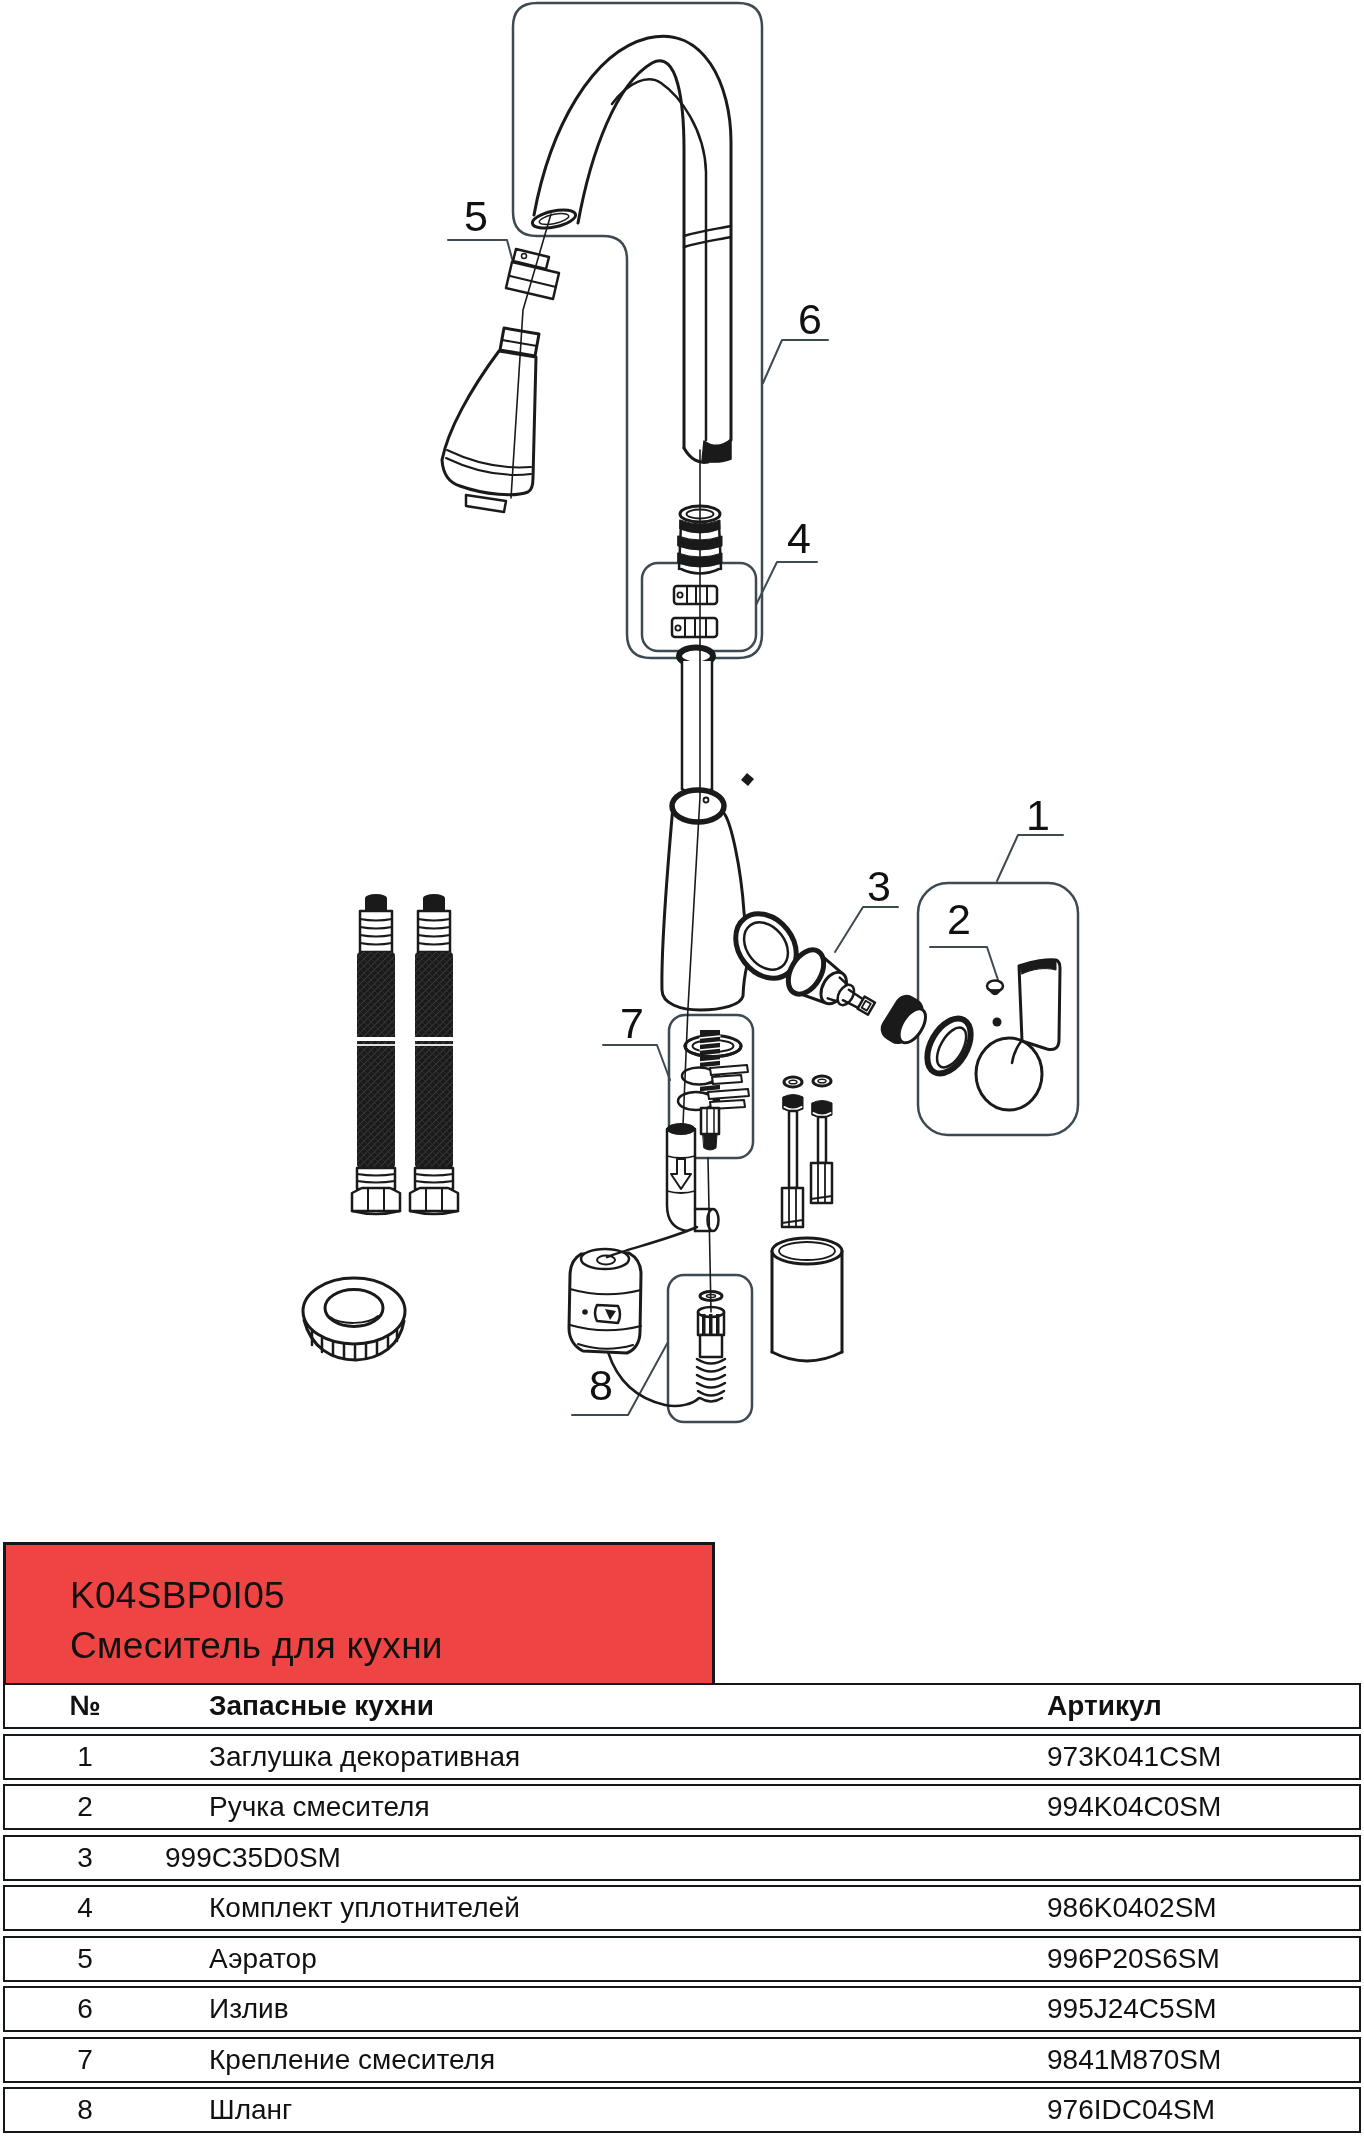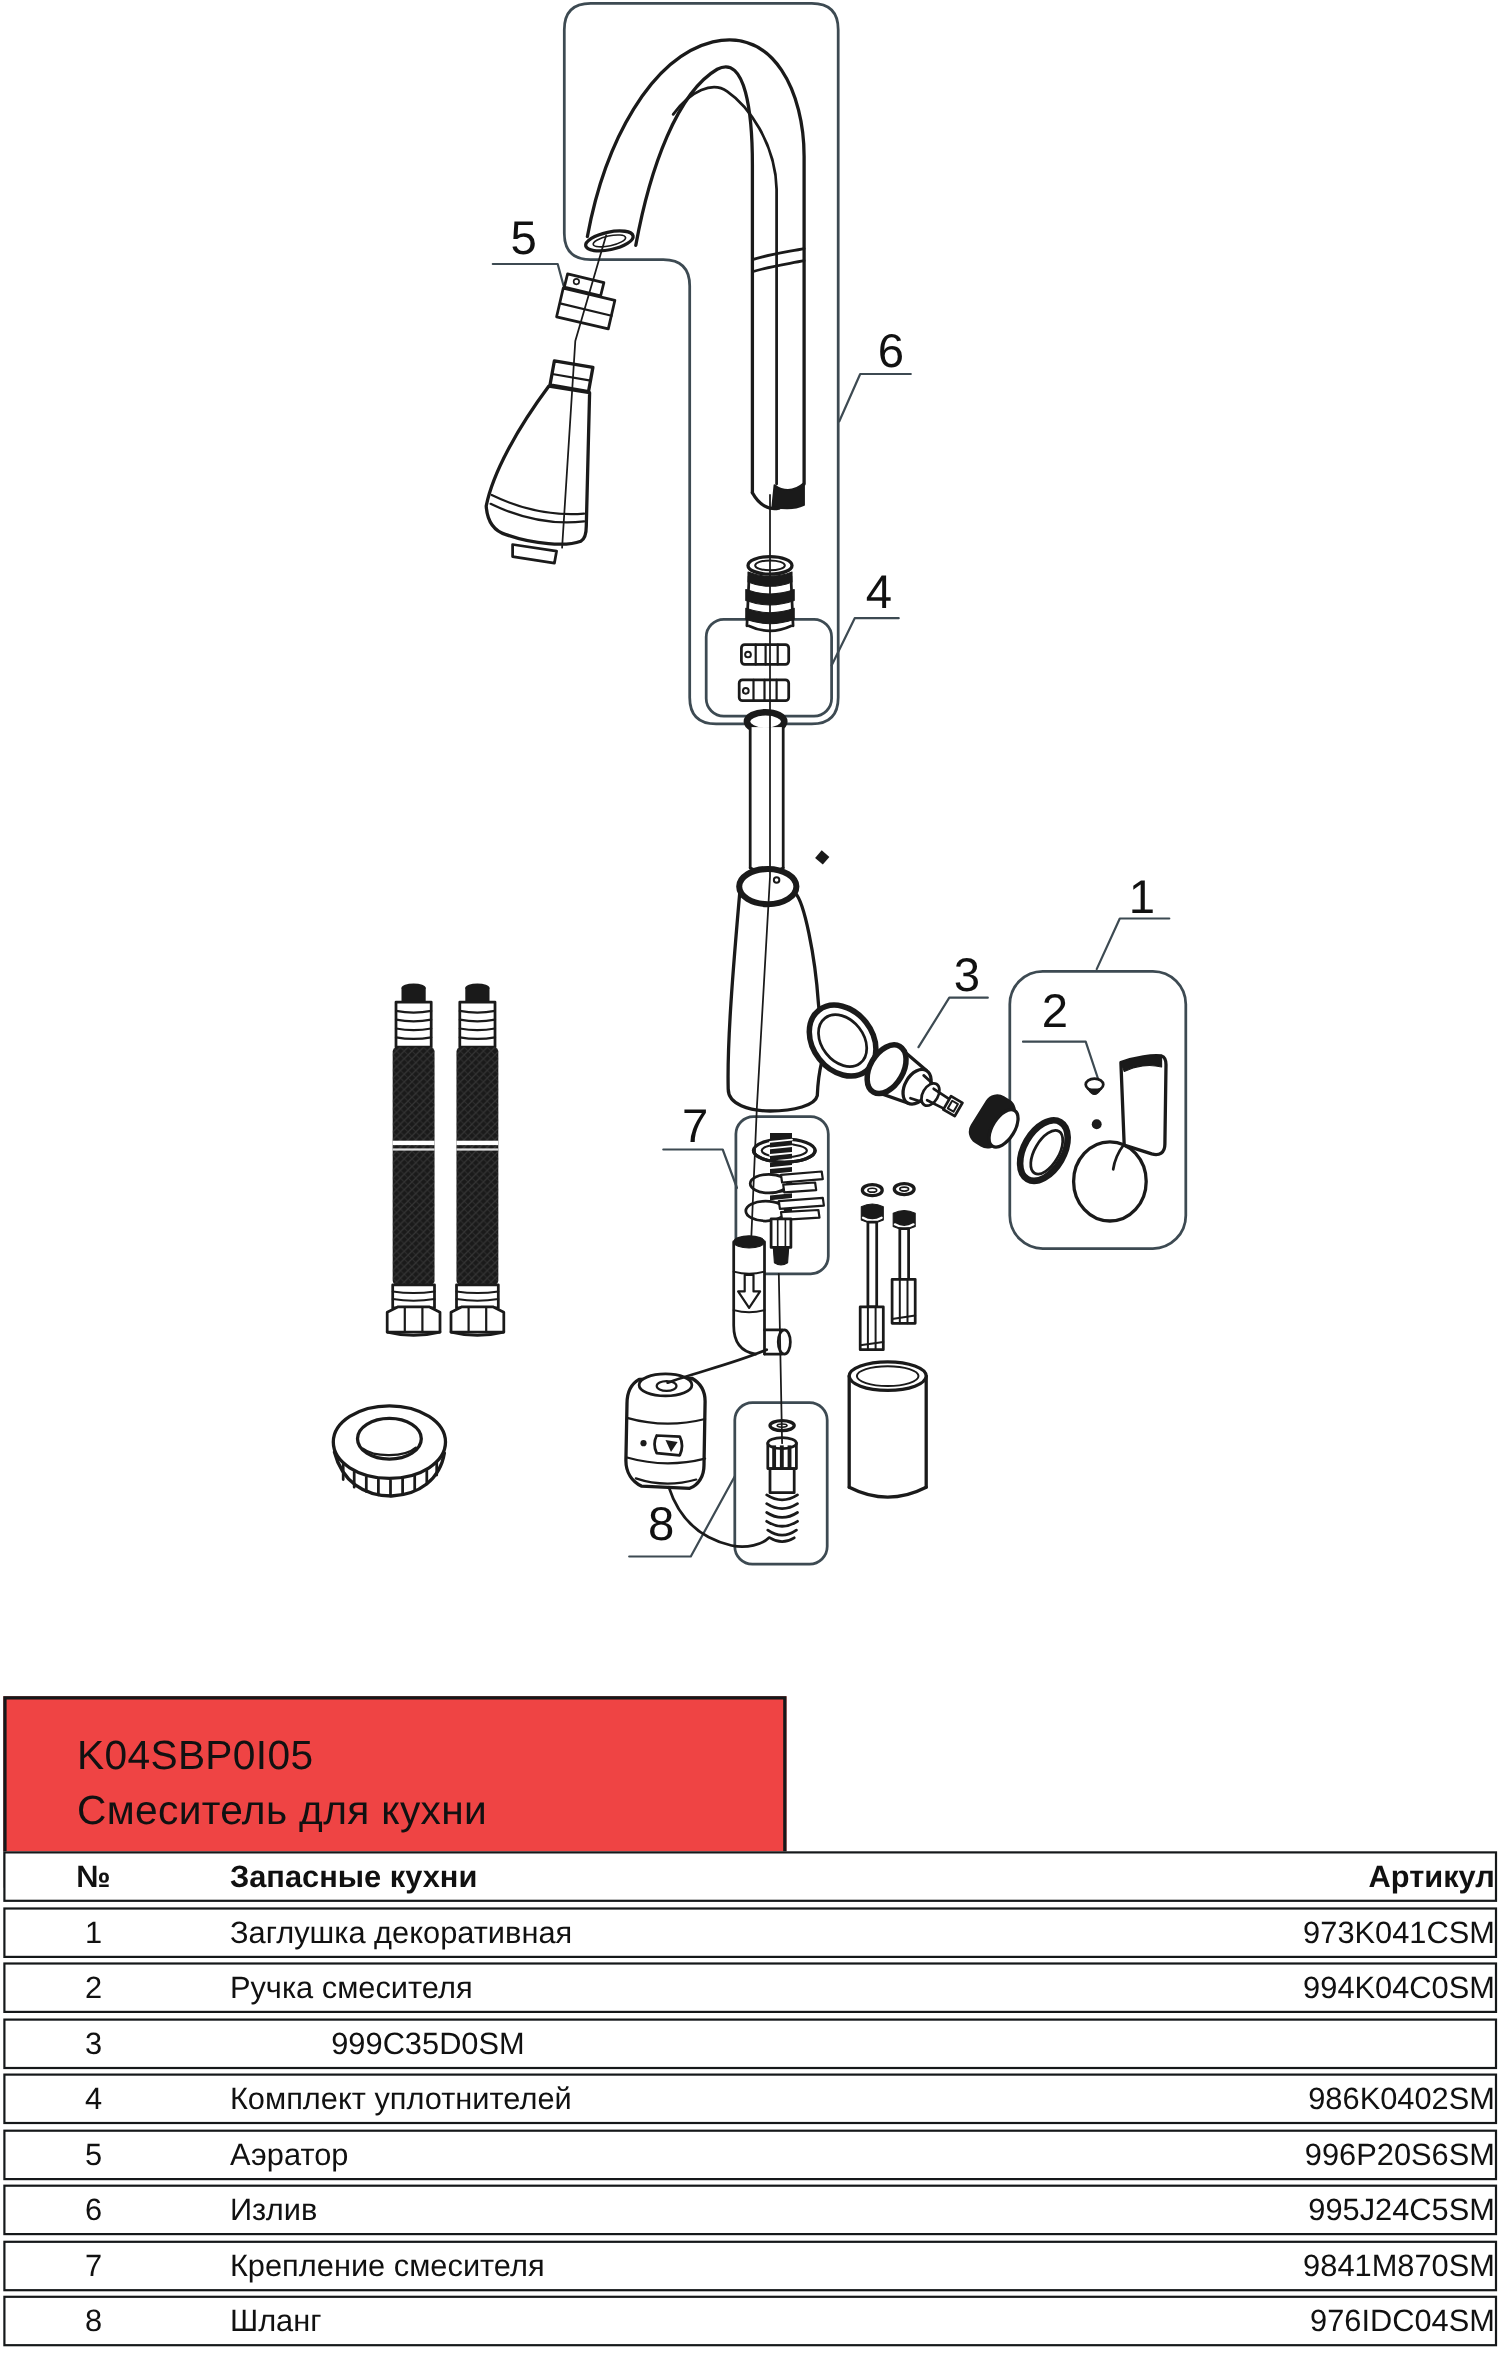--- a/index.html
+++ b/index.html
@@ -19,21 +19,21 @@
     position:absolute;left:3px;top:1683px;width:1358px;
     display:flex;flex-direction:column;gap:4.5px;
   }
   .trow{
     height:46px;border:2.5px solid #15181a;box-sizing:border-box;
     display:flex;align-items:center;background:#fff;font-size:28px;
   }
   .trow.header{font-weight:bold;}
   .c1{width:160px;text-align:center;flex:0 0 auto;}
   .c2{flex:1 1 auto;padding-left:44px;}
-  .c3{width:312px;flex:0 0 auto;text-align:right;}
+  .c3{width:312px;flex:0 0 auto;}
 </style>
 </head>
 <body>
 
 <svg id="diagram" width="1364" height="1480" viewBox="0 0 1364 1480" fill="none" stroke-linecap="round" stroke-linejoin="round">
 
   <g stroke="#3d4a52" stroke-width="2.5" fill="none">
     <path d="M 537,3 H 738 Q 762,3 762,27 V 634 Q 762,658 738,658 H 651 Q 627,658 627,634 V 260 Q 627,236 603,236 H 537 Q 513,236 513,212 V 27 Q 513,3 537,3 Z"></path>
     <rect x="642" y="563" width="114" height="88" rx="16"></rect>
     <rect x="918" y="883" width="160" height="252" rx="30"></rect>

